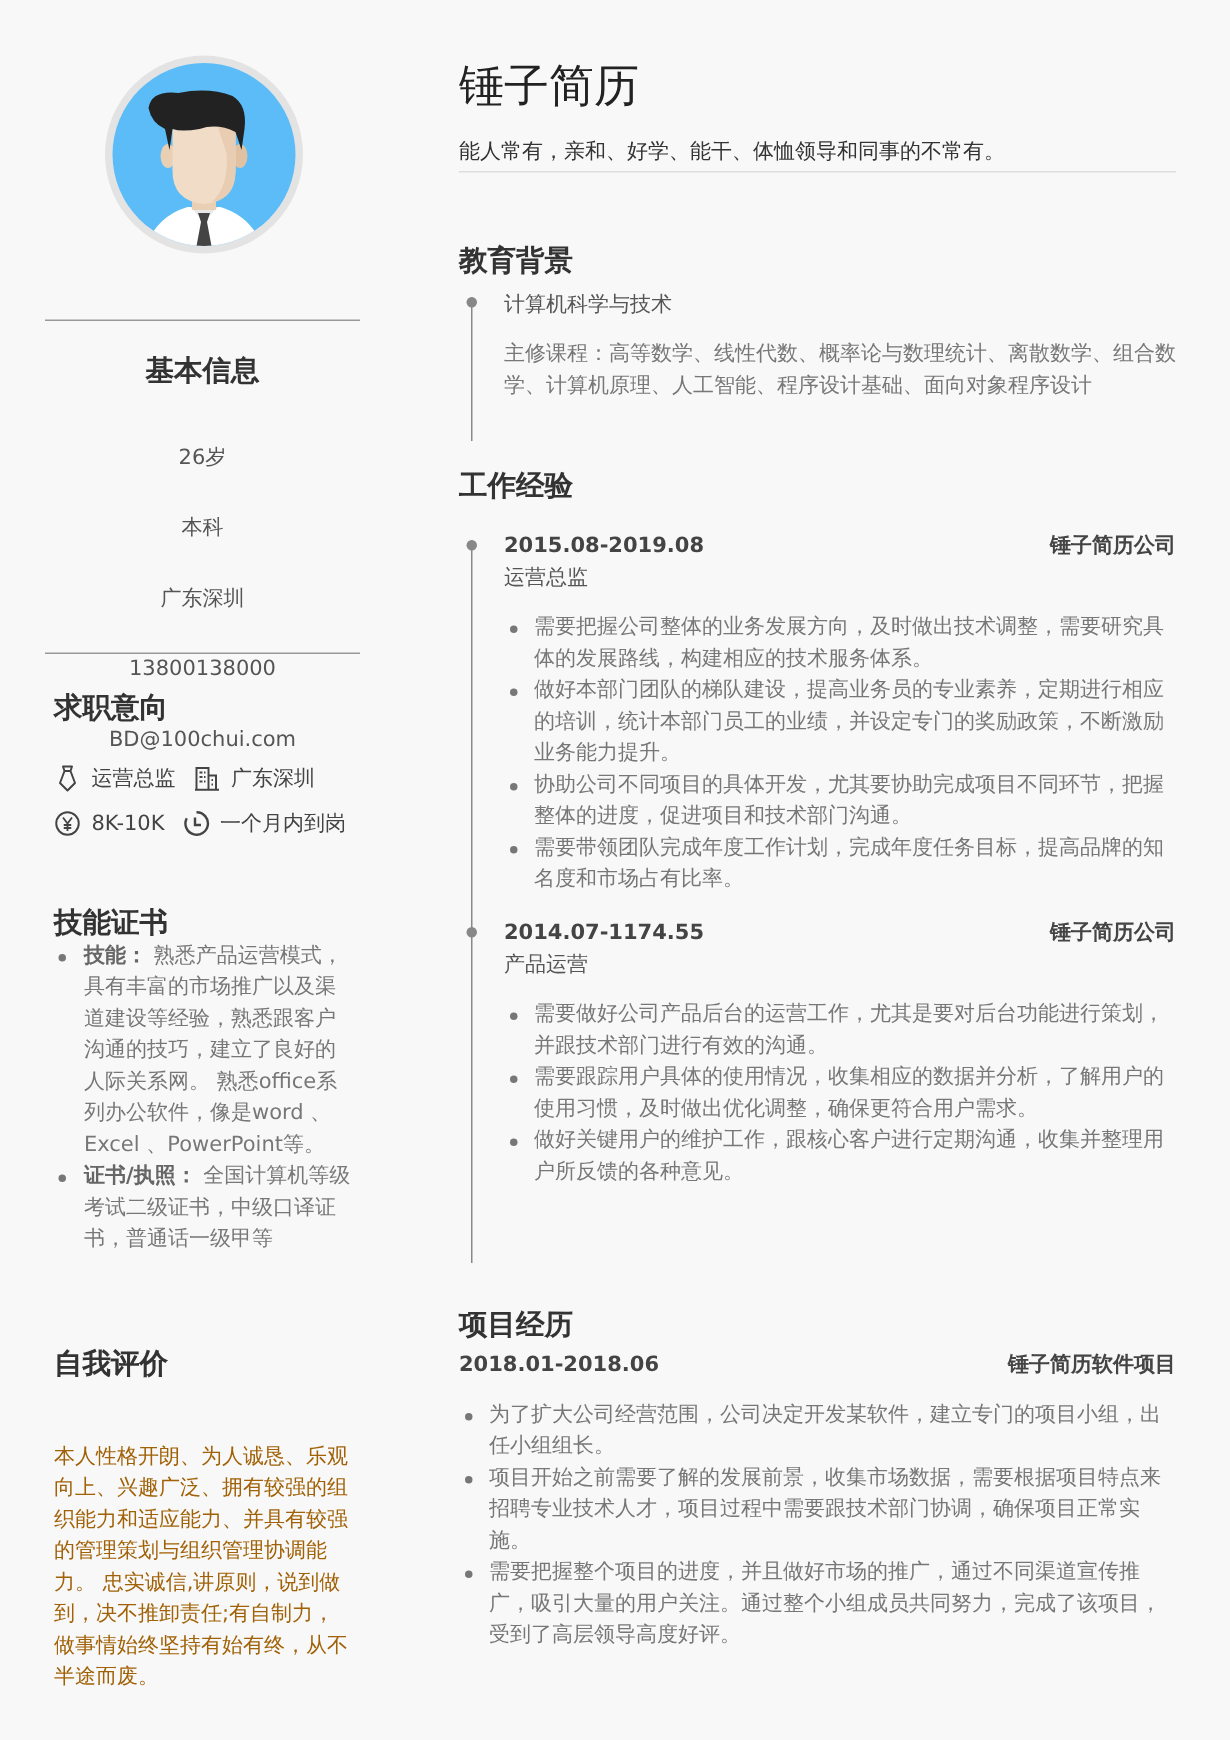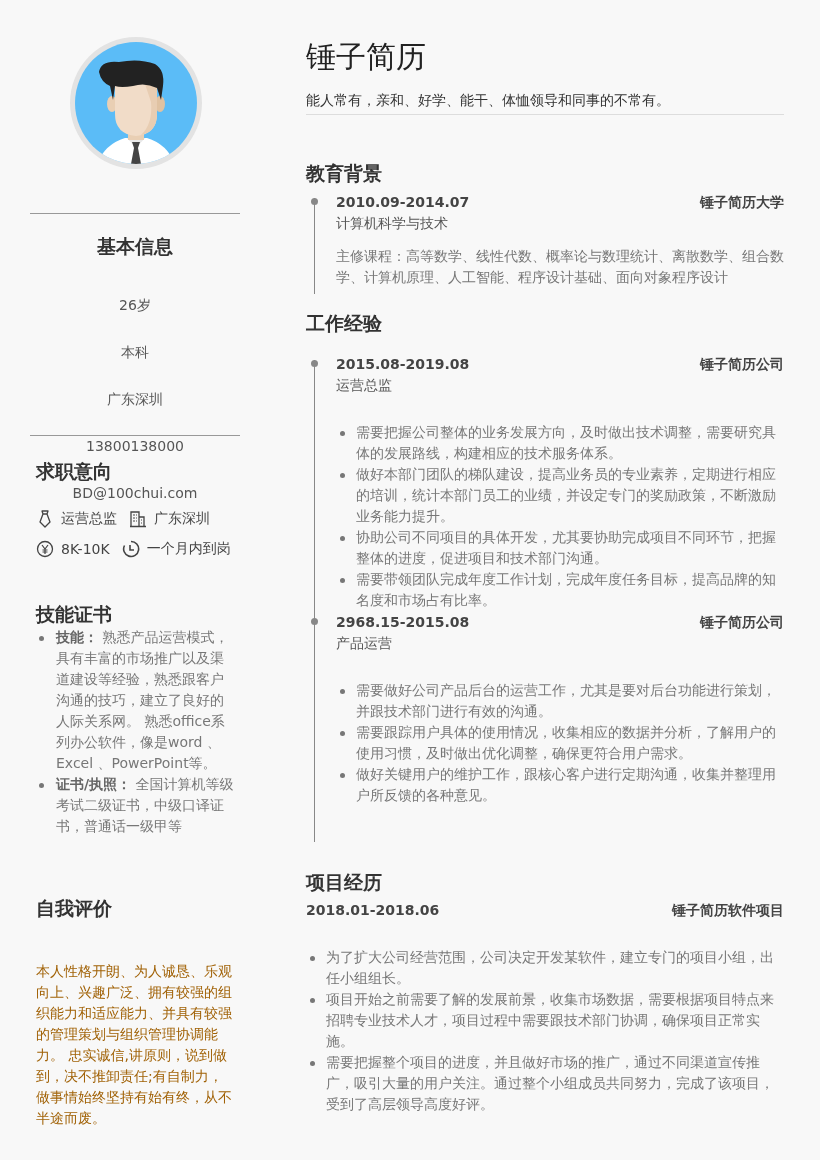--- a/index.html
+++ b/index.html
@@ -43,21 +43,21 @@
 
     .timeline { position: absolute; left: 0; width: 478px; }
     .tl-line { position: absolute; left: 8px; width: 1px; background: #888; }
     .tl-dot { position: absolute; left: 5px; width: 7px; height: 7px; border-radius: 50%; background: #888; }
 
     .entry { position: absolute; left: 30px; width: 448px; }
     .entry.nodot { left: 0; width: 478px; }
     .entry-head { display: flex; justify-content: space-between; font-size: 14px; font-weight: bold; color: #444; height: 20px; line-height: 20px; }
     .entry-role { font-size: 14px; color: #555; margin-top: 1px; line-height: 20px; }
     .entry-desc { font-size: 14px; color: #777; line-height: 21px; margin-top: 13px; }
-    .entry ul { list-style: none; margin-top: 27px; }
+    .entry ul { list-style: none; margin-top: 13px; }
     .entry li { position: relative; padding-left: 20px; font-size: 14px; line-height: 21px; color: #777; }
     .entry li::before { content: ""; position: absolute; left: 4px; top: 9px; width: 5px; height: 5px; border-radius: 50%; background: #777; }
   </style>
 </head>
 <body>
 
 <div class="left">
   <div class="avatar-wrap">
     <div class="avatar">
       <svg width="122" height="122" viewBox="0 0 122 122">
@@ -151,24 +151,20 @@
 <div class="right">
   <h1 class="name">锤子简历</h1>
   <p class="motto">能人常有，亲和、好学、能干、体恤领导和同事的不常有。</p>
   <div class="motto-line"></div>
 
   <h2 class="rsec-title" style="top:161px;">教育背景</h2>
   <div class="timeline" style="top:192px;">
     <div class="tl-line" style="top:6px; height:96px;"></div>
     <div class="tl-dot" style="top:6px;"></div>
     <div class="entry" style="top:0;">
-      <div class="entry-head">
-        <span>2010.09-2014.07</span>
-        <span>锤子简历大学</span>
-      </div>
       <div class="entry-role">计算机科学与技术</div>
       <p class="entry-desc">主修课程：高等数学、线性代数、概率论与数理统计、离散数学、组合数学、计算机原理、人工智能、程序设计基础、面向对象程序设计</p>
     </div>
   </div>
 
   <h2 class="rsec-title" style="top:311px;">工作经验</h2>
   <div class="timeline" style="top:354px;">
     <div class="tl-line" style="top:6px; height:482px;"></div>
     <div class="tl-dot" style="top:6px;"></div>
     <div class="entry" style="top:0;">
@@ -181,21 +177,21 @@
         <li>需要把握公司整体的业务发展方向，及时做出技术调整，需要研究具体的发展路线，构建相应的技术服务体系。</li>
         <li>做好本部门团队的梯队建设，提高业务员的专业素养，定期进行相应的培训，统计本部门员工的业绩，并设定专门的奖励政策，不断激励业务能力提升。</li>
         <li>协助公司不同项目的具体开发，尤其要协助完成项目不同环节，把握整体的进度，促进项目和技术部门沟通。</li>
         <li>需要带领团队完成年度工作计划，完成年度任务目标，提高品牌的知名度和市场占有比率。</li>
       </ul>
     </div>
 
     <div class="tl-dot" style="top:264px;"></div>
     <div class="entry" style="top:258px;">
       <div class="entry-head">
-        <span>2968.15-2015.08</span>
+        <span>2014.07-1174.55</span>
         <span>锤子简历公司</span>
       </div>
       <div class="entry-role">产品运营</div>
       <ul>
         <li>需要做好公司产品后台的运营工作，尤其是要对后台功能进行策划，并跟技术部门进行有效的沟通。</li>
         <li>需要跟踪用户具体的使用情况，收集相应的数据并分析，了解用户的使用习惯，及时做出优化调整，确保更符合用户需求。</li>
         <li>做好关键用户的维护工作，跟核心客户进行定期沟通，收集并整理用户所反馈的各种意见。</li>
       </ul>
     </div>
   </div>

